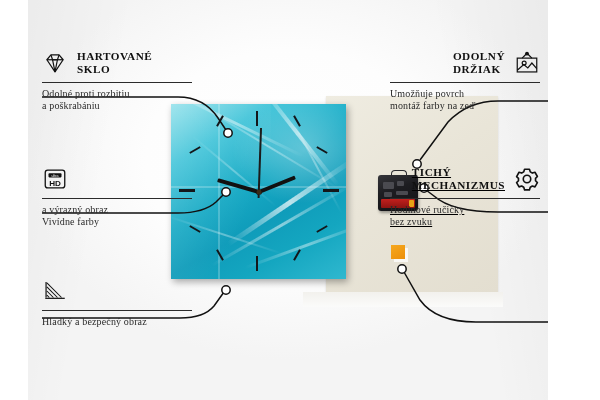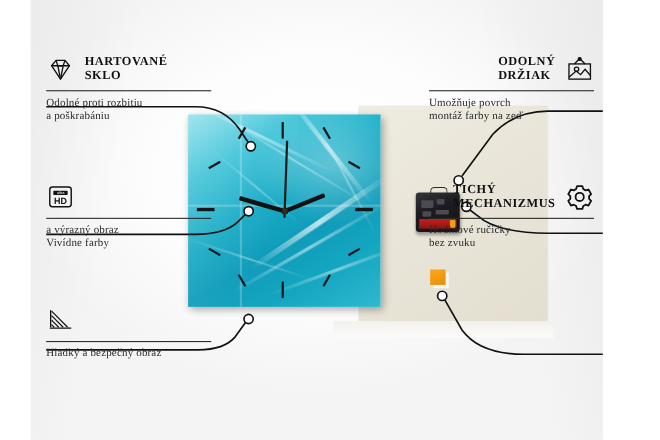--- a/index.html
+++ b/index.html
@@ -245,21 +245,21 @@
       <div>
         <div class="title">ODOLNÝ</div>
         <div class="title">DRŽIAK</div>
       </div>
     </div>
     <div class="rule"></div>
     <div class="desc">Umožňuje povrch</div>
     <div class="desc">montáž farby na zeď</div>
   </div>
 
-  <div class="feat right" style="top:166px;">
+  <div class="feat right" style="top:166px;text-decoration:underline;">
     <div class="head">
       <svg class="icon" viewBox="0 0 32 32">
         <g fill="none" stroke="#111" stroke-width="2" stroke-linejoin="round">
           <path d="M13 4 h6 l1 3.2 2.6 1.5 3.2-1 3 5.2-2.3 2.3v3l2.3 2.3-3 5.2-3.2-1-2.6 1.5-1 3.2h-6l-1-3.2-2.6-1.5-3.2 1-3-5.2 2.3-2.3v-3L3.2 13 6.2 7.7l3.2 1L12 7.2z"></path>
           <circle cx="16" cy="16" r="4.6"></circle>
         </g>
       </svg>
       <div>
         <div class="title">TICHÝ</div>
         <div class="title">MECHANIZMUS</div>

